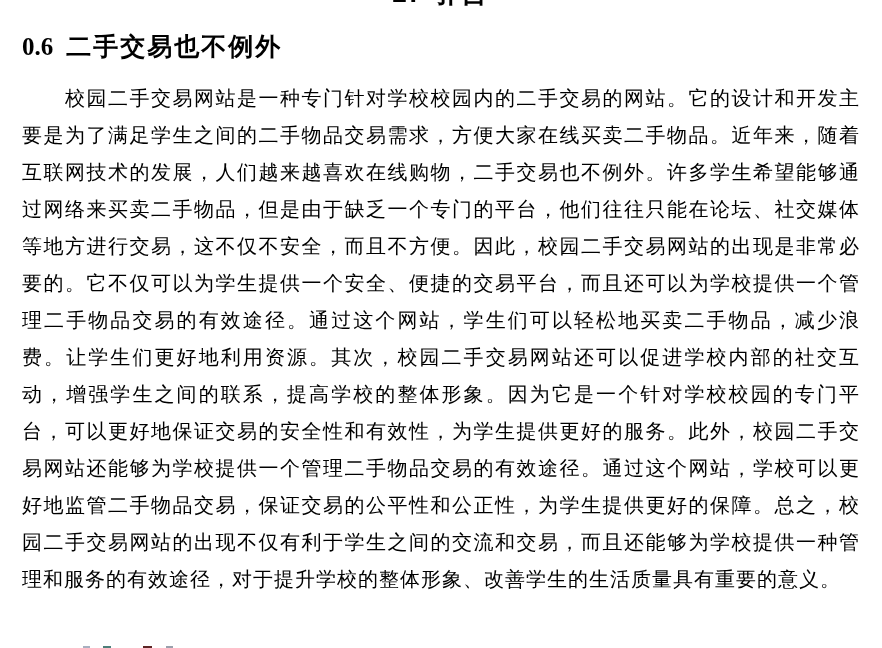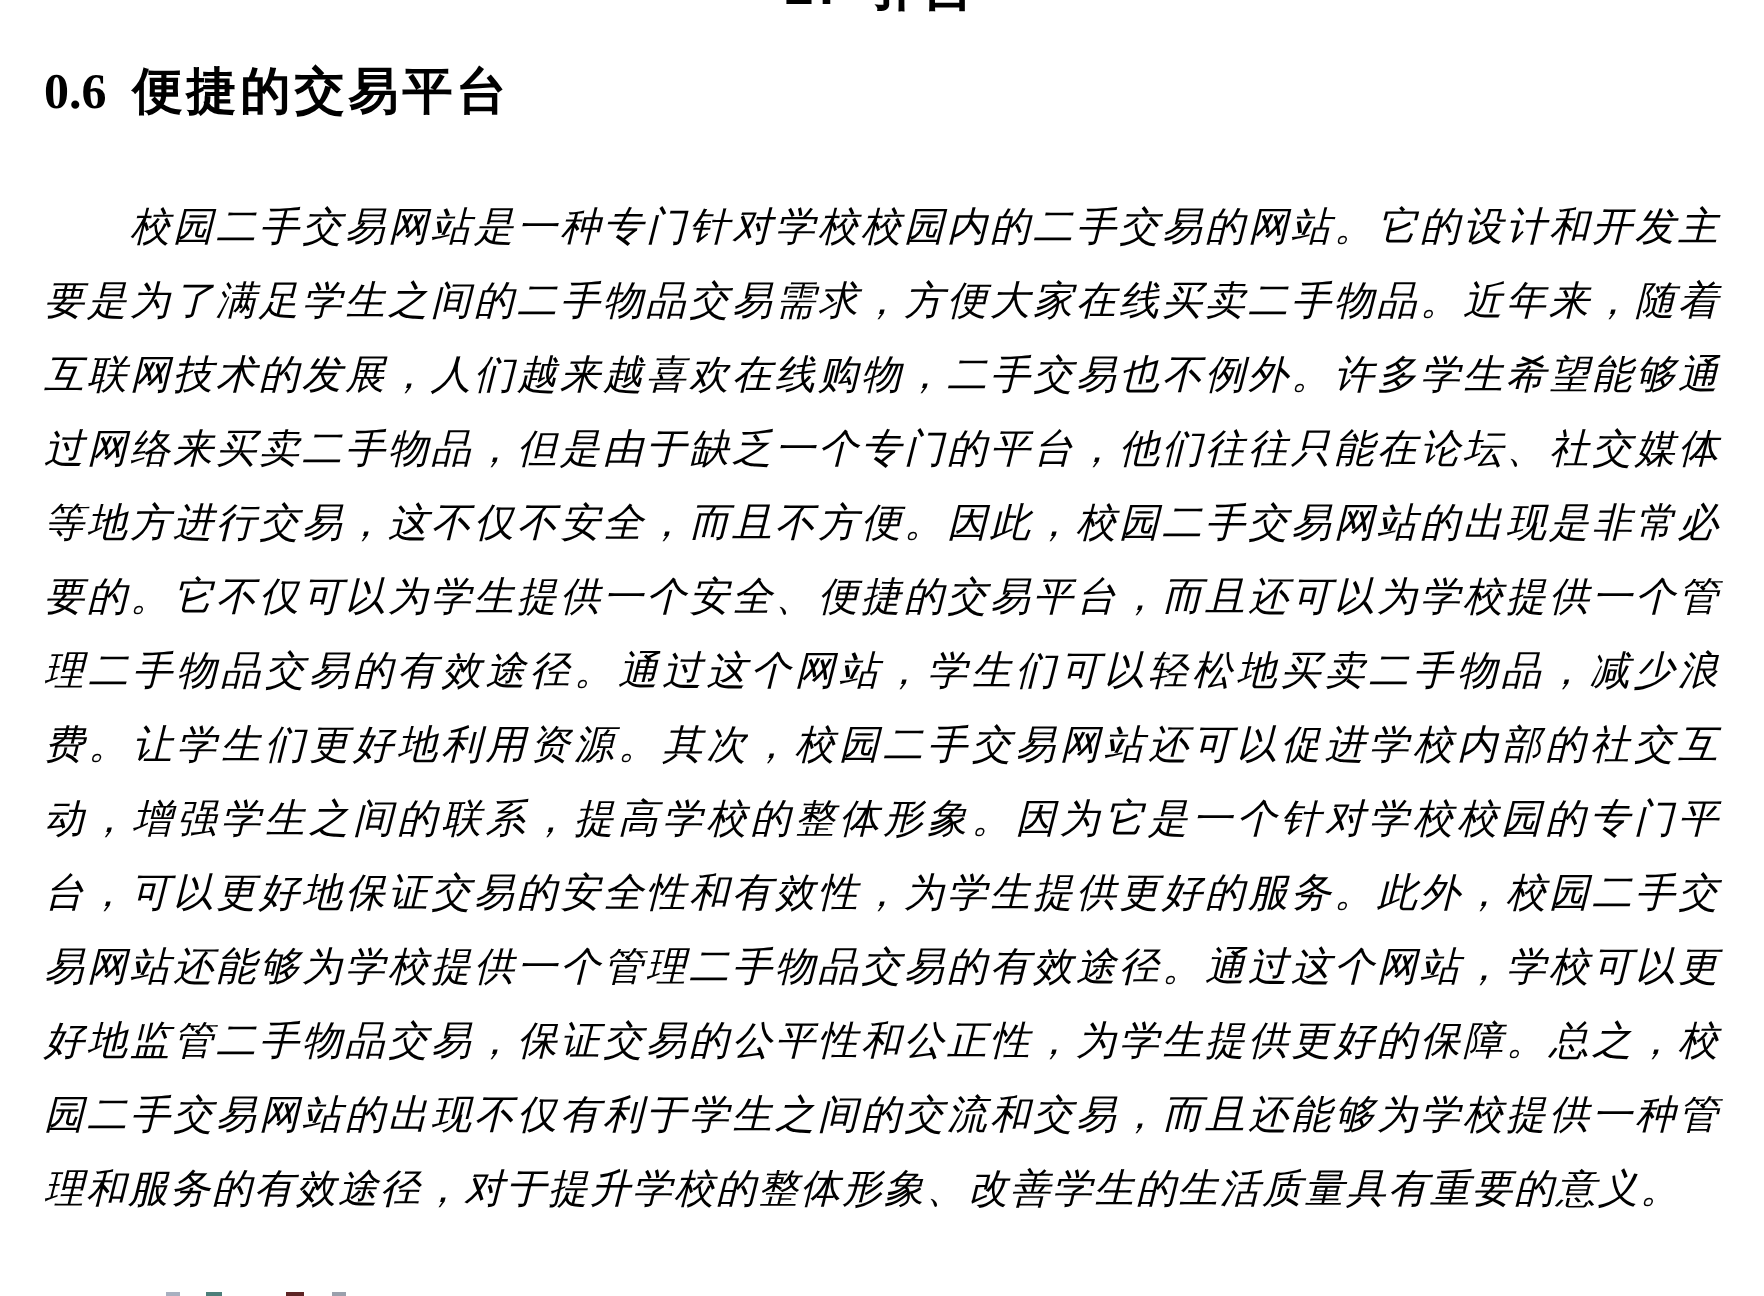--- a/index.html
+++ b/index.html
@@ -47,32 +47,31 @@
     margin-right: 13px;
     letter-spacing: 0;
   }
   .section-heading .title {
     font-family: "Liberation Sans", "DejaVu Sans", sans-serif;
     letter-spacing: 2px;
   }
   
   .body-paragraph {
     position: absolute;
-    top: 96px;
+    top: 80px;
     left: 22px;
     width: 838px;
     margin: 0;
     font-size: 20px;
     line-height: 37px;
     letter-spacing: 1px;
     text-align: justify;
     text-justify: inter-character;
     text-indent: 43px;
     color: #000000;
-    font-style: italic;
   }
   
   .next-heading-fragment {
     position: absolute;
     bottom: 0;
     left: 0;
     width: 100%;
     height: 3px;
   }
   .next-heading-fragment .frag {
@@ -86,21 +85,21 @@
   .frag.f4 { left: 166px; width: 7px; background: #9aa0ac; }
 </style>
 </head>
 <body>
 
 <div class="page">
 
   <h1 class="chapter-heading">1. 引言</h1>
 
   <h2 class="section-heading">
-    <span class="num">0.6</span><span class="title">便捷的交易平台</span>
+    <span class="num">0.6</span><span class="title">二手交易也不例外</span>
   </h2>
 
   <p class="body-paragraph">校园二手交易网站是一种专门针对学校校园内的二手交易的网站。它的设计和开发主要是为了满足学生之间的二手物品交易需求，方便大家在线买卖二手物品。近年来，随着互联网技术的发展，人们越来越喜欢在线购物，二手交易也不例外。许多学生希望能够通过网络来买卖二手物品，但是由于缺乏一个专门的平台，他们往往只能在论坛、社交媒体等地方进行交易，这不仅不安全，而且不方便。因此，校园二手交易网站的出现是非常必要的。它不仅可以为学生提供一个安全、便捷的交易平台，而且还可以为学校提供一个管理二手物品交易的有效途径。通过这个网站，学生们可以轻松地买卖二手物品，减少浪费。让学生们更好地利用资源。其次，校园二手交易网站还可以促进学校内部的社交互动，增强学生之间的联系，提高学校的整体形象。因为它是一个针对学校校园的专门平台，可以更好地保证交易的安全性和有效性，为学生提供更好的服务。此外，校园二手交易网站还能够为学校提供一个管理二手物品交易的有效途径。通过这个网站，学校可以更好地监管二手物品交易，保证交易的公平性和公正性，为学生提供更好的保障。总之，校园二手交易网站的出现不仅有利于学生之间的交流和交易，而且还能够为学校提供一种管理和服务的有效途径，对于提升学校的整体形象、改善学生的生活质量具有重要的意义。</p>
 
   <div class="next-heading-fragment">
     <div class="frag f1"></div>
     <div class="frag f2"></div>
     <div class="frag f3"></div>
     <div class="frag f4"></div>
   </div>

